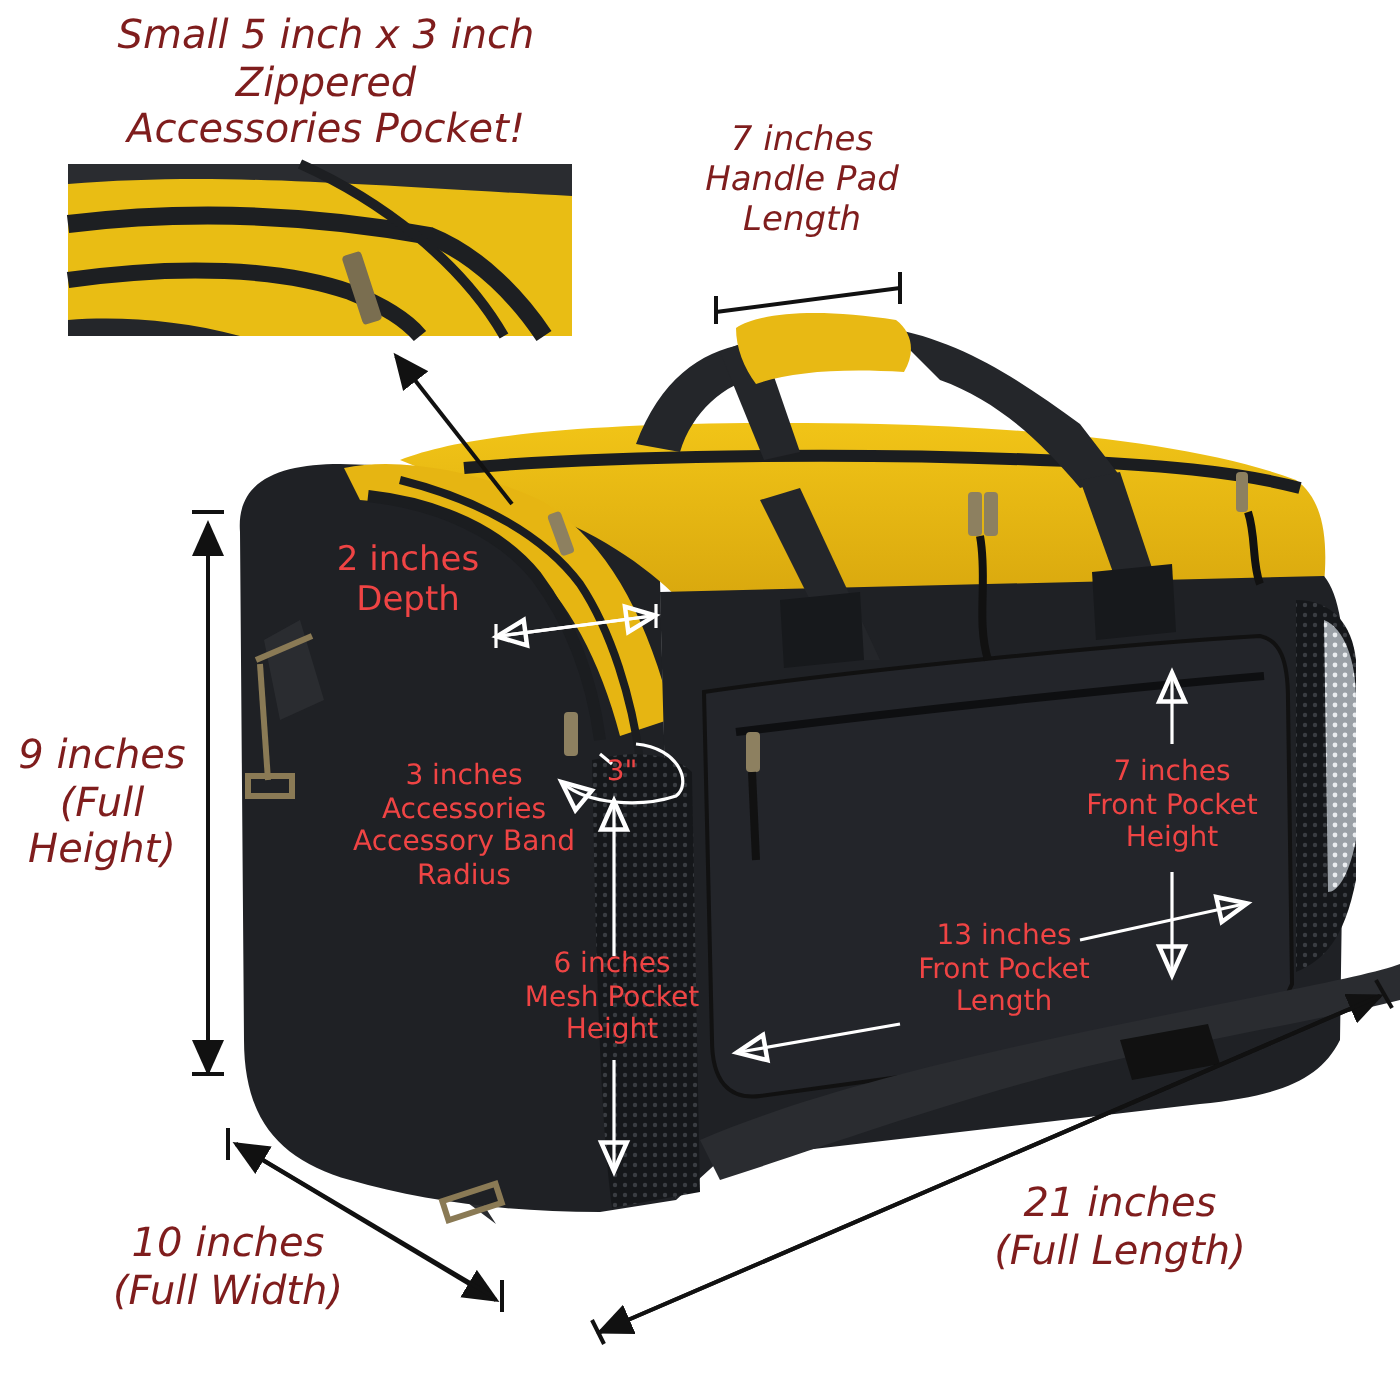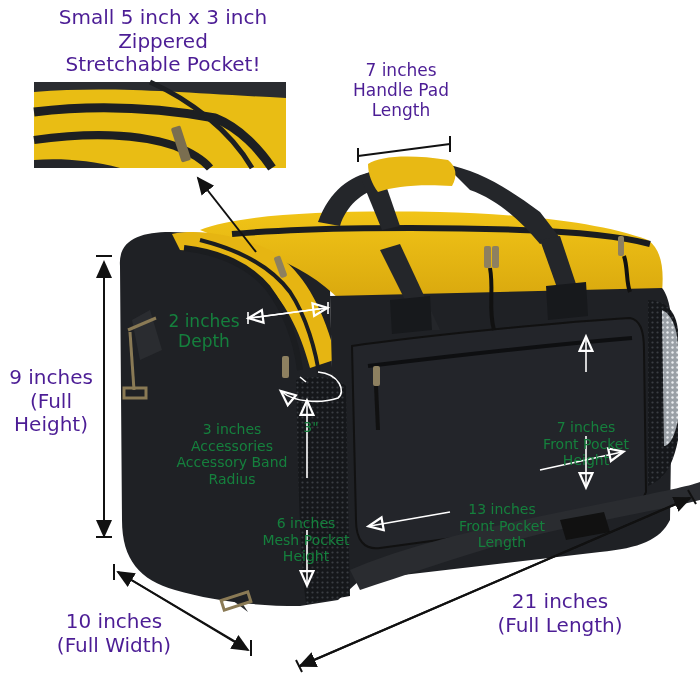--- a/index.html
+++ b/index.html
@@ -1,20 +1,20 @@
 <!DOCTYPE html>
 <html><head>
 <meta charset="utf-8">
 <style>
   html, body { margin: 0; padding: 0; background: #ffffff; }
   body { width: 700px; height: 700px; overflow: hidden; position: relative; font-family: "DejaVu Sans", sans-serif; }
   #stage { position: absolute; left: 0; top: 0; width: 700px; height: 700px; }
   .lbl { position: absolute; text-align: center; line-height: 1.18; white-space: nowrap; transform: translateX(-50%); }
-  .dark { color: #4c1d95; }
-  .light { color: #15803d; margin-top: 41px; }
+  .dark { color: #7f1d1d; font-style: italic; }
+  .light { color: #ef4444; }
   .lg { font-size: 20px; }
   .md { font-size: 17px; }
   .sm { font-size: 14px; }
   .line { display: block; }
 </style>
 </head>
 <body>
 
 <svg id="stage" viewBox="0 0 700 700" xmlns="http://www.w3.org/2000/svg">
   <defs>
@@ -146,21 +146,21 @@
     <line x1="586" y1="436" x2="586" y2="486" marker-end="url(#arrW)"></line>
 
     <line x1="450" y1="512" x2="370" y2="526" marker-end="url(#arrW)"></line>
     <line x1="540" y1="470" x2="622" y2="452" marker-end="url(#arrW)"></line>
   </g>
 </svg>
 
 <div class="lbl dark lg" style="left:163px; top:6px;">
   <span class="line">Small 5 inch x 3 inch</span>
   <span class="line">Zippered</span>
-  <span class="line">Stretchable Pocket!</span>
+  <span class="line">Accessories Pocket!</span>
 </div>
 
 <div class="lbl dark md" style="left:401px; top:60px;">
   <span class="line">7 inches</span>
   <span class="line">Handle Pad</span>
   <span class="line">Length</span>
 </div>
 
 <div class="lbl light md" style="left:204px; top:270px;">
   <span class="line">2 inches</span>

